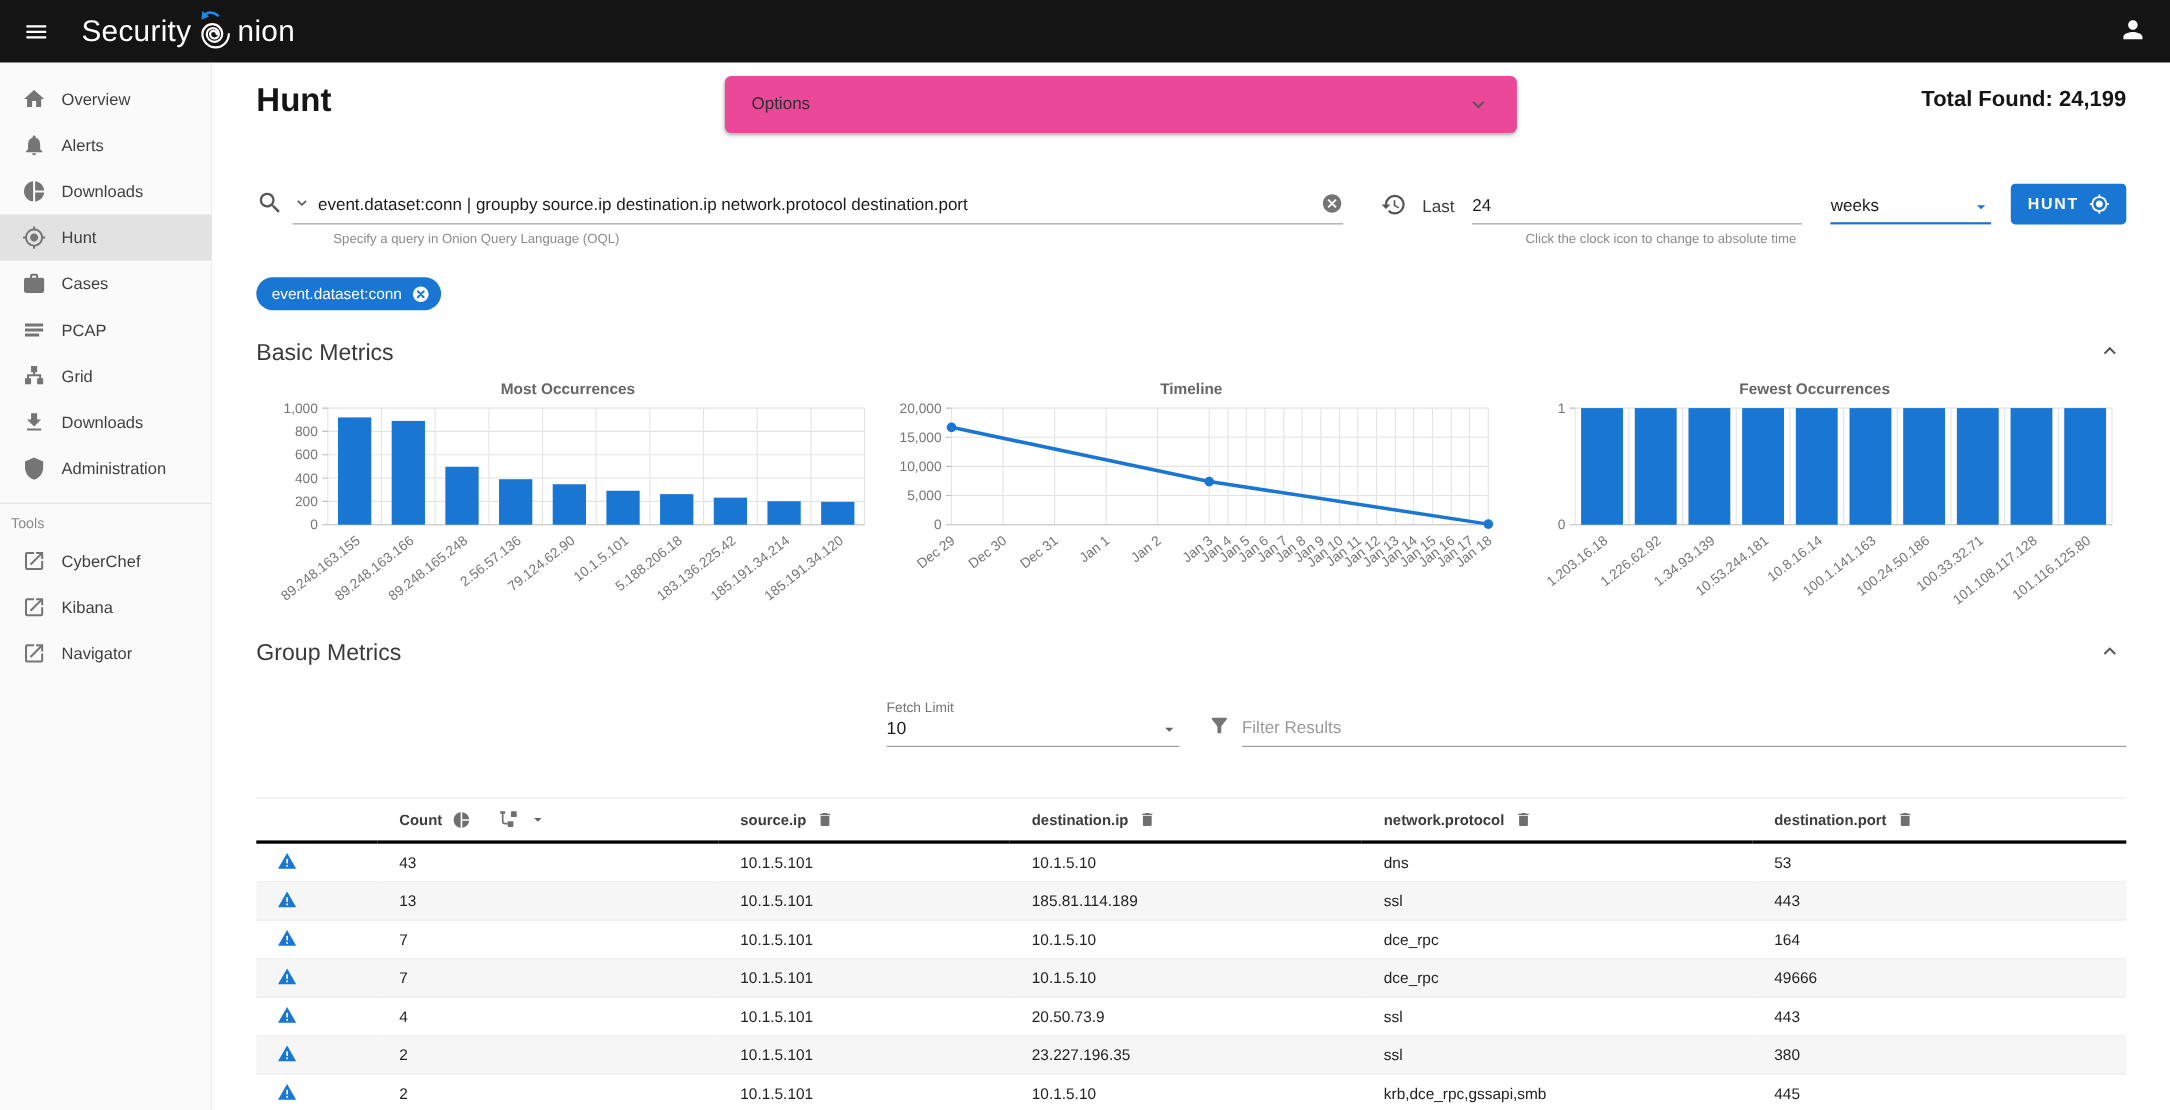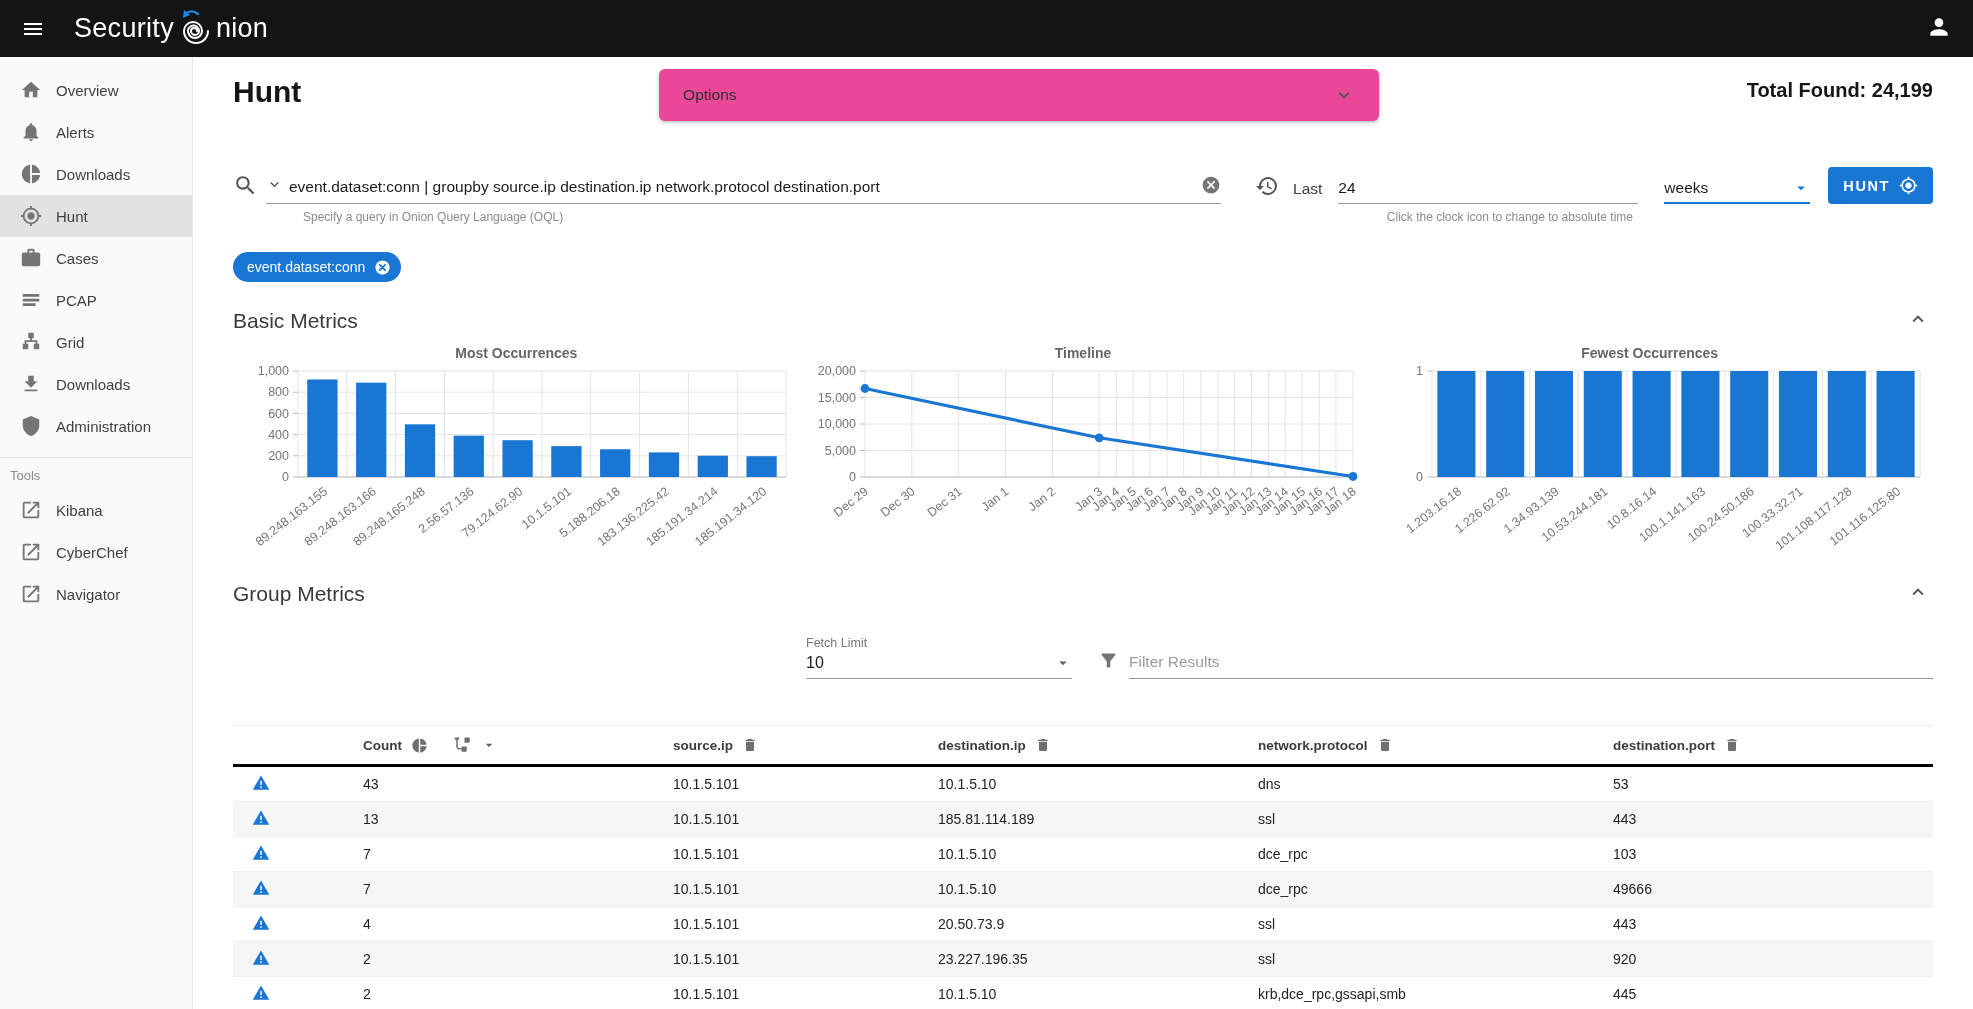--- a/index.html
+++ b/index.html
@@ -169,27 +169,27 @@
           <path d="M12 1L3 5v6c0 5.55 3.84 10.74 9 12 5.16-1.26 9-6.45 9-12V5l-9-4z"></path>
         </svg>
       <span>Administration</span>
     </div>
     <hr class="tools-divider">
     <div class="tools-label">Tools</div>
     <div class="side-item">
       <svg viewBox="0 0 24 24">
           <path d="M19 19H5V5h7V3H5a2 2 0 0 0-2 2v14a2 2 0 0 0 2 2h14c1.1 0 2-.9 2-2v-7h-2v7zM14 3v2h3.59l-9.83 9.83 1.41 1.41L19 6.41V10h2V3h-7z"></path>
         </svg>
+      <span>CyberChef</span>
+    </div>
+    <div class="side-item">
+      <svg viewBox="0 0 24 24">
+          <path d="M19 19H5V5h7V3H5a2 2 0 0 0-2 2v14a2 2 0 0 0 2 2h14c1.1 0 2-.9 2-2v-7h-2v7zM14 3v2h3.59l-9.83 9.83 1.41 1.41L19 6.41V10h2V3h-7z"></path>
+        </svg>
       <span>Kibana</span>
-    </div>
-    <div class="side-item">
-      <svg viewBox="0 0 24 24">
-          <path d="M19 19H5V5h7V3H5a2 2 0 0 0-2 2v14a2 2 0 0 0 2 2h14c1.1 0 2-.9 2-2v-7h-2v7zM14 3v2h3.59l-9.83 9.83 1.41 1.41L19 6.41V10h2V3h-7z"></path>
-        </svg>
-      <span>CyberChef</span>
     </div>
     <div class="side-item">
       <svg viewBox="0 0 24 24">
           <path d="M19 19H5V5h7V3H5a2 2 0 0 0-2 2v14a2 2 0 0 0 2 2h14c1.1 0 2-.9 2-2v-7h-2v7zM14 3v2h3.59l-9.83 9.83 1.41 1.41L19 6.41V10h2V3h-7z"></path>
         </svg>
       <span>Navigator</span>
     </div>
   </nav>
 
   <main class="main">
@@ -582,21 +582,21 @@
                 <svg width="20" height="18" viewBox="0 0 24 24">
                   <path fill="#1976d2" d="M1 21h22L12 2 1 21z"></path>
                   <rect x="11" y="9" width="2" height="5.6" fill="#fff"></rect>
                   <rect x="11" y="16.4" width="2" height="2.2" fill="#fff"></rect>
                 </svg>
               </span></td>
             <td>7</td>
             <td>10.1.5.101</td>
             <td>10.1.5.10</td>
             <td>dce_rpc</td>
-            <td>103</td>
+            <td>164</td>
           </tr>
           <tr class="even">
             <td class="icon-cell"><span class="hicon">
                 <svg width="20" height="18" viewBox="0 0 24 24">
                   <path fill="#1976d2" d="M1 21h22L12 2 1 21z"></path>
                   <rect x="11" y="9" width="2" height="5.6" fill="#fff"></rect>
                   <rect x="11" y="16.4" width="2" height="2.2" fill="#fff"></rect>
                 </svg>
               </span></td>
             <td>7</td>
@@ -624,21 +624,21 @@
                 <svg width="20" height="18" viewBox="0 0 24 24">
                   <path fill="#1976d2" d="M1 21h22L12 2 1 21z"></path>
                   <rect x="11" y="9" width="2" height="5.6" fill="#fff"></rect>
                   <rect x="11" y="16.4" width="2" height="2.2" fill="#fff"></rect>
                 </svg>
               </span></td>
             <td>2</td>
             <td>10.1.5.101</td>
             <td>23.227.196.35</td>
             <td>ssl</td>
-            <td>920</td>
+            <td>380</td>
           </tr>
           <tr>
             <td class="icon-cell"><span class="hicon">
                 <svg width="20" height="18" viewBox="0 0 24 24">
                   <path fill="#1976d2" d="M1 21h22L12 2 1 21z"></path>
                   <rect x="11" y="9" width="2" height="5.6" fill="#fff"></rect>
                   <rect x="11" y="16.4" width="2" height="2.2" fill="#fff"></rect>
                 </svg>
               </span></td>
             <td>2</td>

